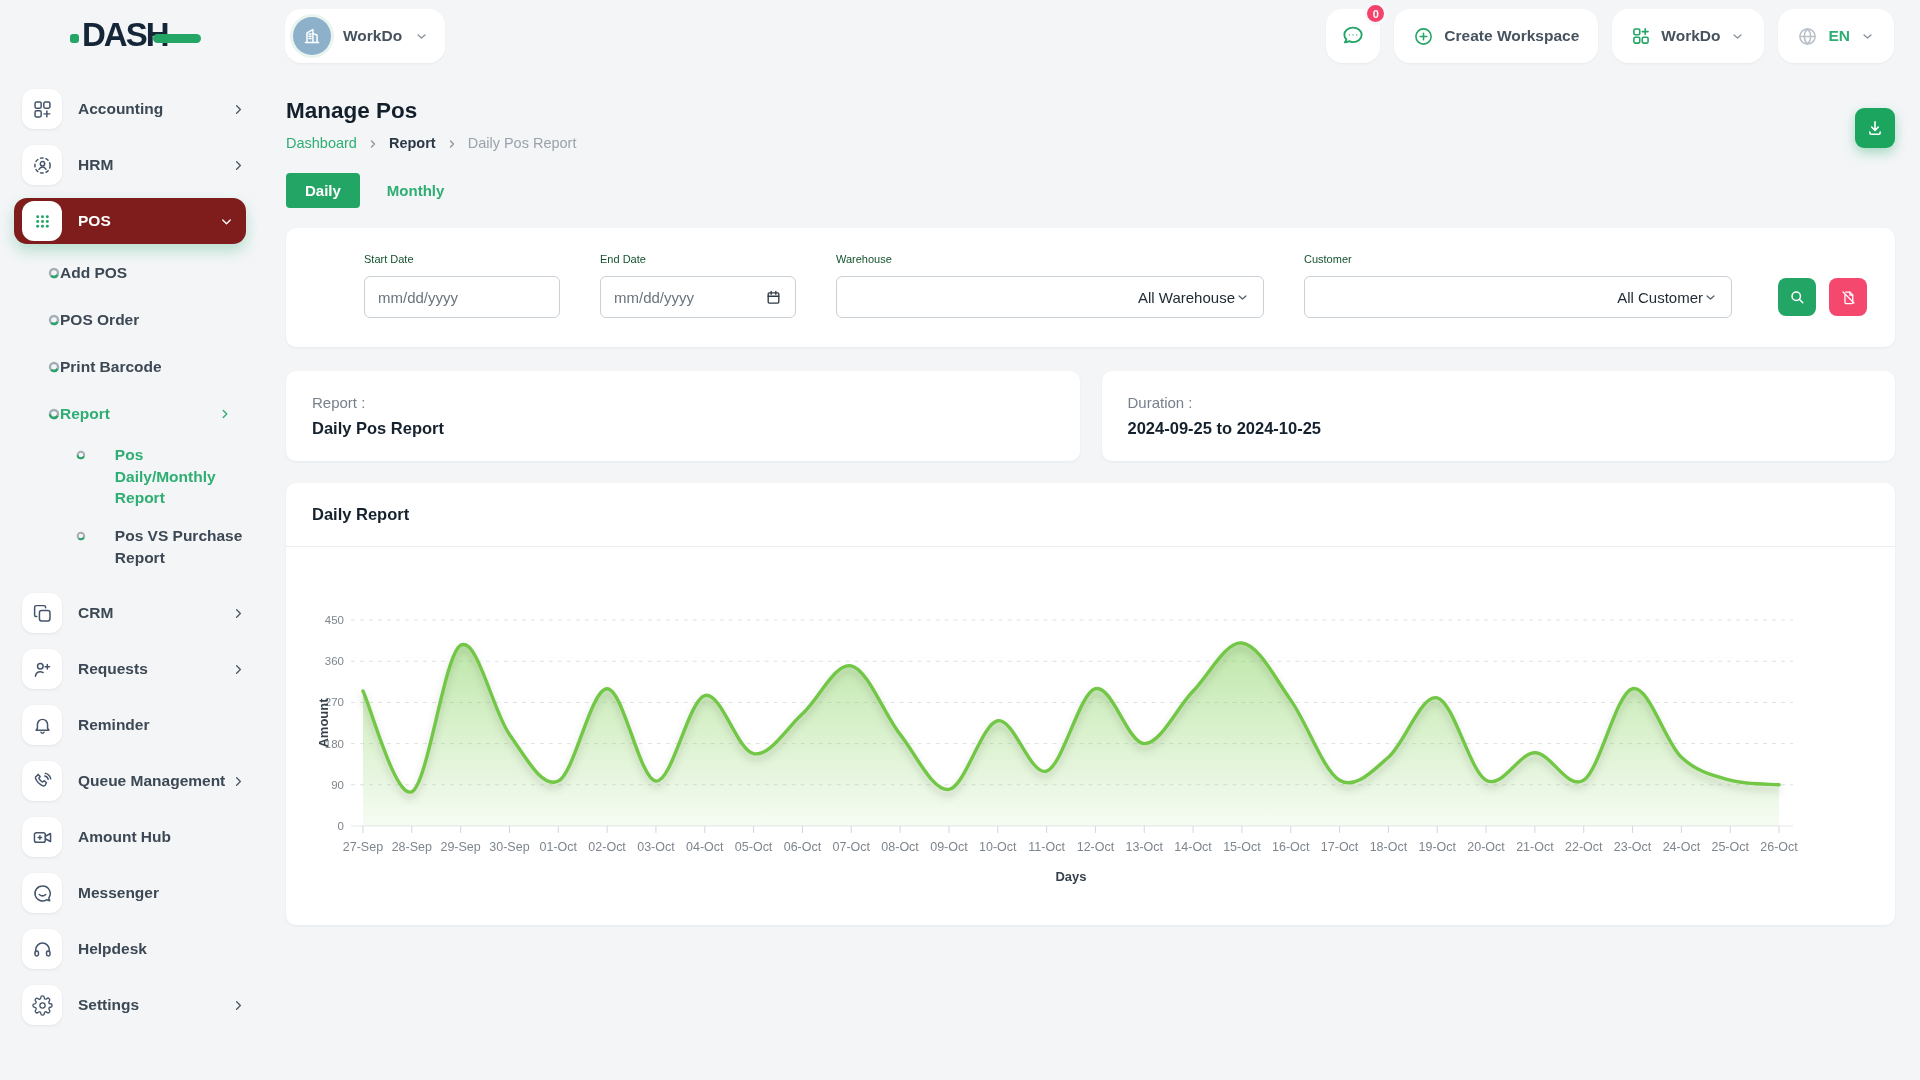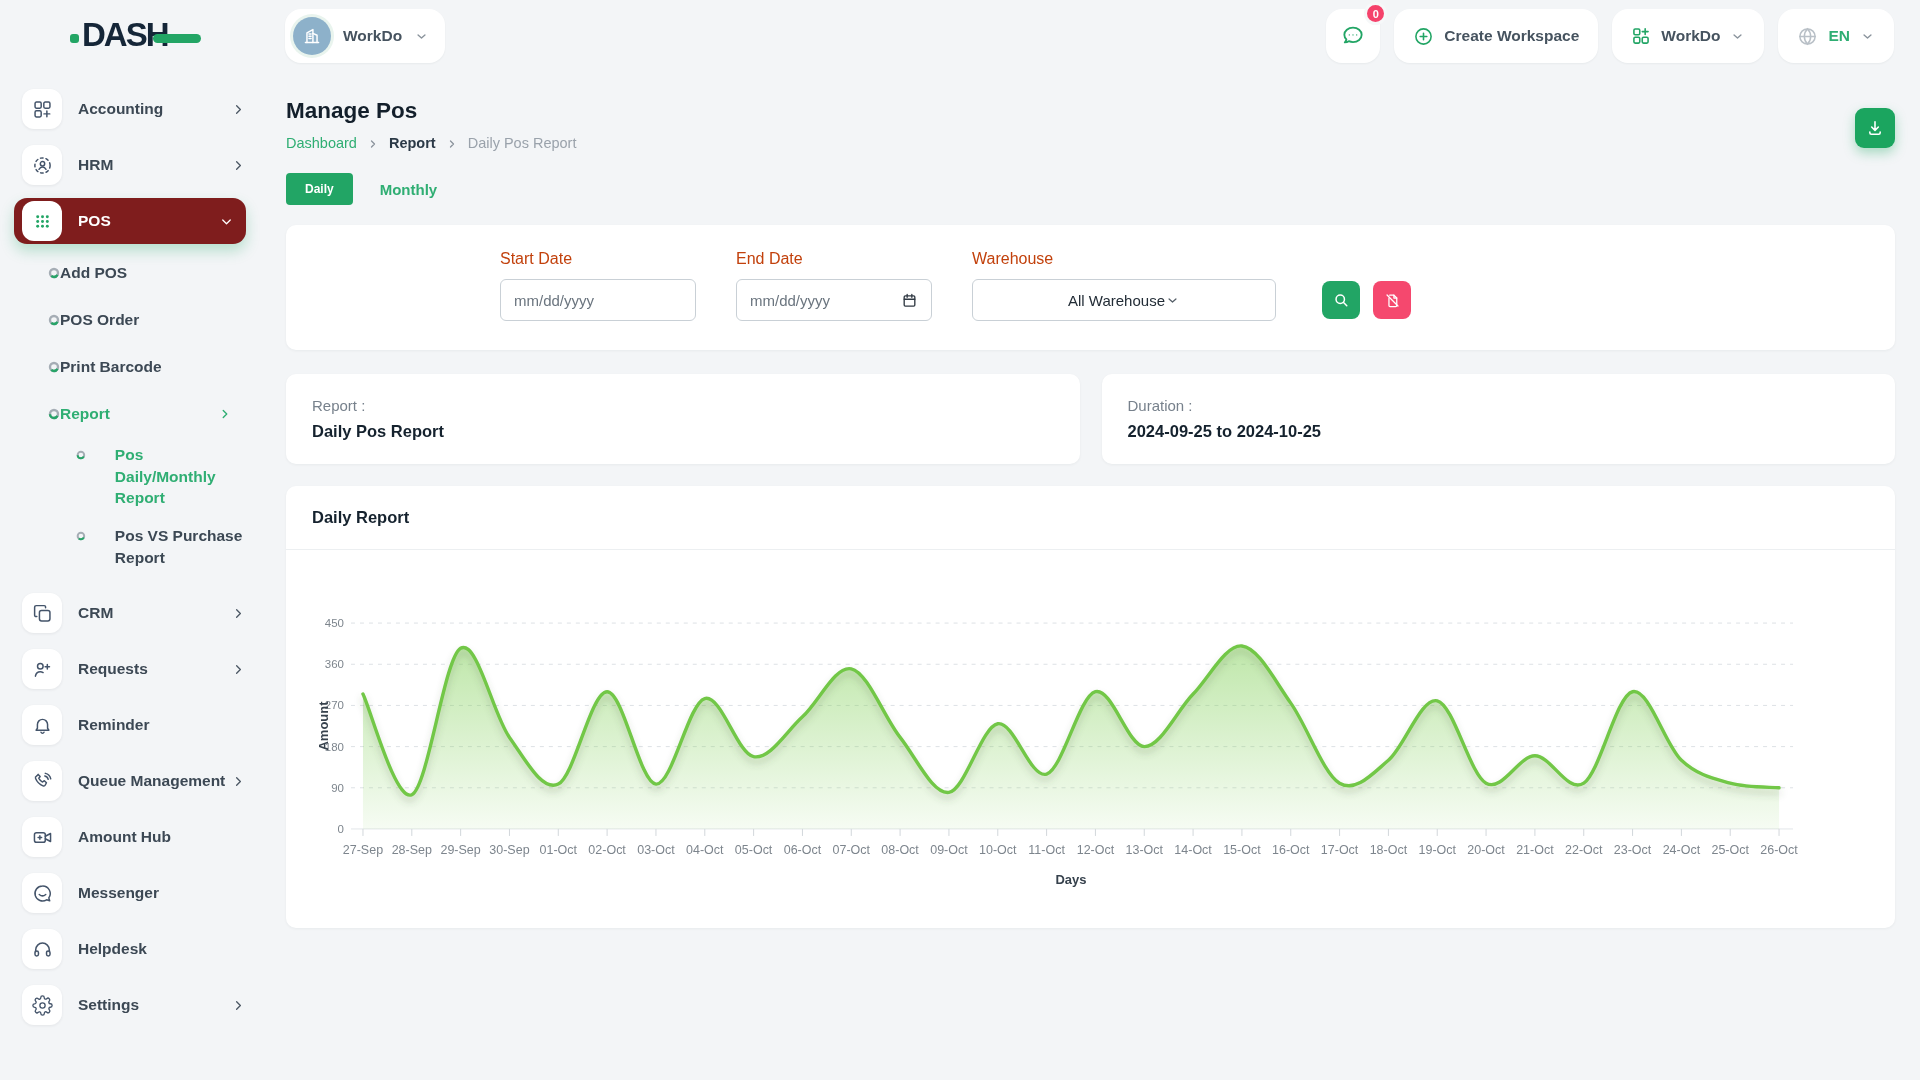--- a/index.html
+++ b/index.html
@@ -51,31 +51,31 @@
   .title-row{position:relative}
   .page-title{font-size:22.5px;font-weight:700;color:#131f2b}
   .breadcrumb{display:flex;align-items:center;gap:10px;margin-top:11px;font-size:14.5px}
   .bc-link{color:#2fae73;cursor:pointer}
   .bc-current{color:#2b3947;font-weight:600;cursor:pointer}
   .bc-muted{color:#9aa2ab}
   .bc-sep{color:#8a939c;margin-top:1px}
   .download-btn{position:absolute;right:0;top:10px;width:40px;height:40px;border-radius:9px;background:#1ba55f;color:#fff;
     display:flex;align-items:center;justify-content:center;cursor:pointer;box-shadow:0 5px 12px rgba(27,165,95,.35);border:none}
   .tabs{margin-top:22px;display:flex;align-items:center;gap:27px}
-  .tab-active{background:#22a565;color:#fff;padding:9px 19px;border-radius:4px;font-size:12px;font-weight:600;cursor:pointer}
+  .tab-active{background:#22a565;color:#fff;padding:9px 19px;border-radius:4px;font-size:15px;font-weight:600;cursor:pointer}
   .tab{color:#2fae73;font-size:15px;font-weight:600;cursor:pointer}
   .card{background:#fff;border-radius:10px;box-shadow:0 1px 3px rgba(25,35,45,.05)}
   .filter-card{margin-top:20px;padding:25px 28px 29px;display:flex;gap:40px}
   .filter-spacer{width:146px}
-  .flabel{font-size:16px;color:#c2410c;margin-bottom:11px;font-weight:500}
+  .flabel{font-size:11px;color:#14532d;margin-bottom:11px;font-weight:500}
   .control{height:42px;border:1px solid #c9d0d6;border-radius:6px;display:flex;align-items:center;padding:0 13px;background:#fff}
   .date-control{width:196px;gap:8px;color:#3c4650}
   .date-control input{border:none;outline:none;flex:1;font-family:"Liberation Sans",sans-serif;font-size:15px;color:#5f6a74;min-width:0;background:transparent}
   .date-control input::placeholder{color:#6b757f}
-  .select-control{width:304px;justify-content:center;color:#222c36;font-size:15px;cursor:pointer}
+  .select-control{width:428px;justify-content:flex-end;color:#222c36;font-size:15px;cursor:pointer}
   .filter-btns{display:flex;gap:13px;align-self:flex-end;margin-bottom:2px;margin-left:6px}
   .sq-btn{width:38px;height:38px;border-radius:8px;display:flex;align-items:center;justify-content:center;color:#fff;border:none;cursor:pointer}
   .sq-btn.green{background:#22a565}
   .sq-btn.pink{background:#f5486e}
   .summary-row{display:flex;gap:22px;margin-top:24px}
   .sum-card{flex:1;padding:23px 26px}
   .sum-label{font-size:15px;color:#77818c}
   .sum-value{font-size:16.5px;font-weight:700;color:#15222e;margin-top:8px}
   .chart-card{margin-top:22px}
   .chart-head{padding:22px 26px;font-size:16.5px;font-weight:700;color:#15222e;border-bottom:1px solid #eceff1}
@@ -409,20 +409,29 @@
     <div class="fgroup">
       <div class="flabel">Warehouse</div>
       <div class="control select-control">
         <span>All Warehouse</span>
         <svg width="15" height="15" viewBox="0 0 24 24" fill="none" stroke="#566069" stroke-width="2" stroke-linecap="round" stroke-linejoin="round">
             <path d="M6.5 9.5l5.5 5 5.5-5"></path>
           </svg>
       </div>
     </div>
 
+    <div class="fgroup">
+      <div class="flabel">Customer</div>
+      <div class="control select-control">
+        <span>All Customer</span>
+        <svg width="15" height="15" viewBox="0 0 24 24" fill="none" stroke="#566069" stroke-width="2" stroke-linecap="round" stroke-linejoin="round">
+            <path d="M6.5 9.5l5.5 5 5.5-5"></path>
+          </svg>
+      </div>
+    </div>
 
     <div class="filter-btns">
       <button class="sq-btn green">
         <svg width="18" height="18" viewBox="0 0 24 24" fill="none" stroke="#ffffff" stroke-width="2" stroke-linecap="round">
             <circle cx="11" cy="11" r="5.6"></circle>
             <path d="M15.4 15.4L19.7 19.7"></path>
           </svg>
       </button>
       <button class="sq-btn pink">
         <svg width="17" height="17" viewBox="0 0 24 24" fill="none" stroke="#ffffff" stroke-width="1.8" stroke-linecap="round" stroke-linejoin="round">

